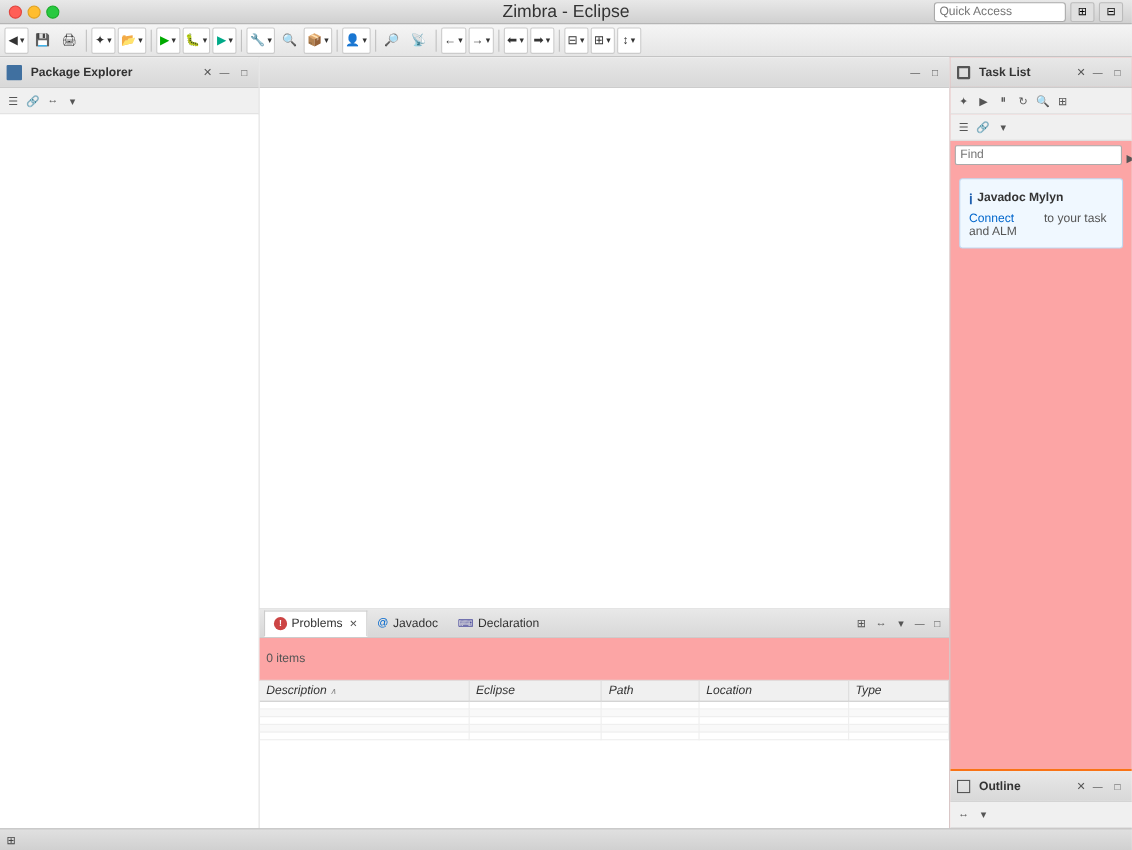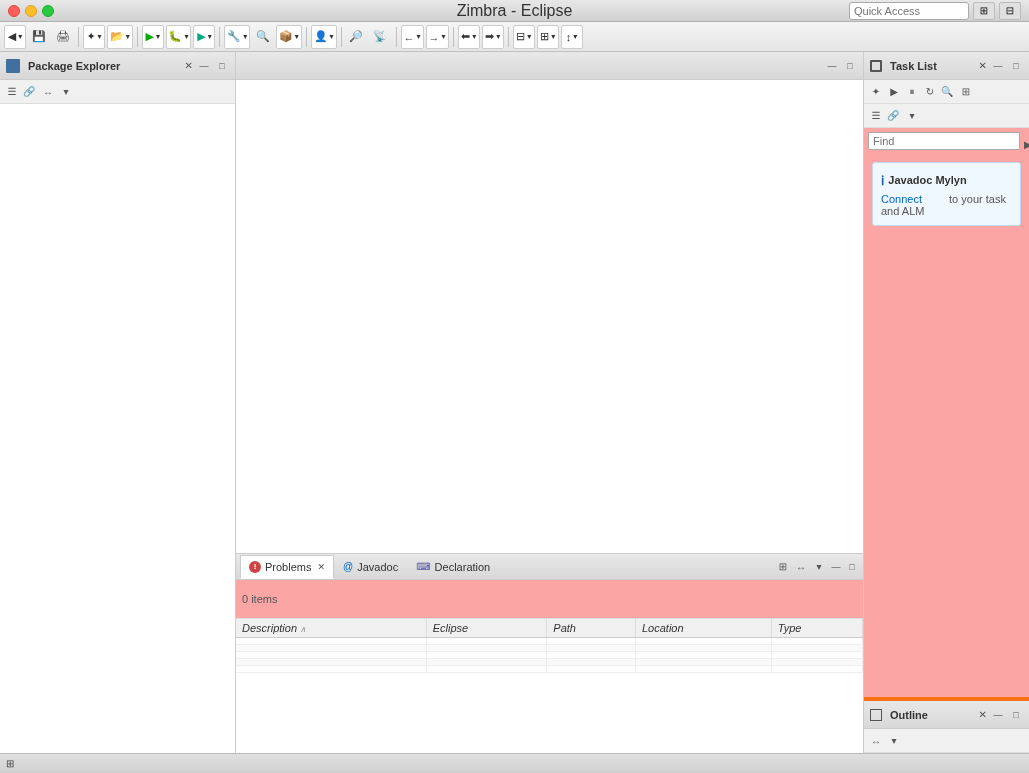--- a/index.html
+++ b/index.html
@@ -326,21 +326,21 @@
       cursor: pointer;
     }
     .connect-text {
       color: #555;
       padding-left: 12px;
     }
 
     
     .outline-panel {
       background: white;
-      border-top: 4px solid #f97316;
+      border-top: 2px solid #f97316;
     }
     .outline-content {
       padding: 8px;
       font-size: 11px;
       color: #666;
       font-style: italic;
     }
 
     
     .close-x {

